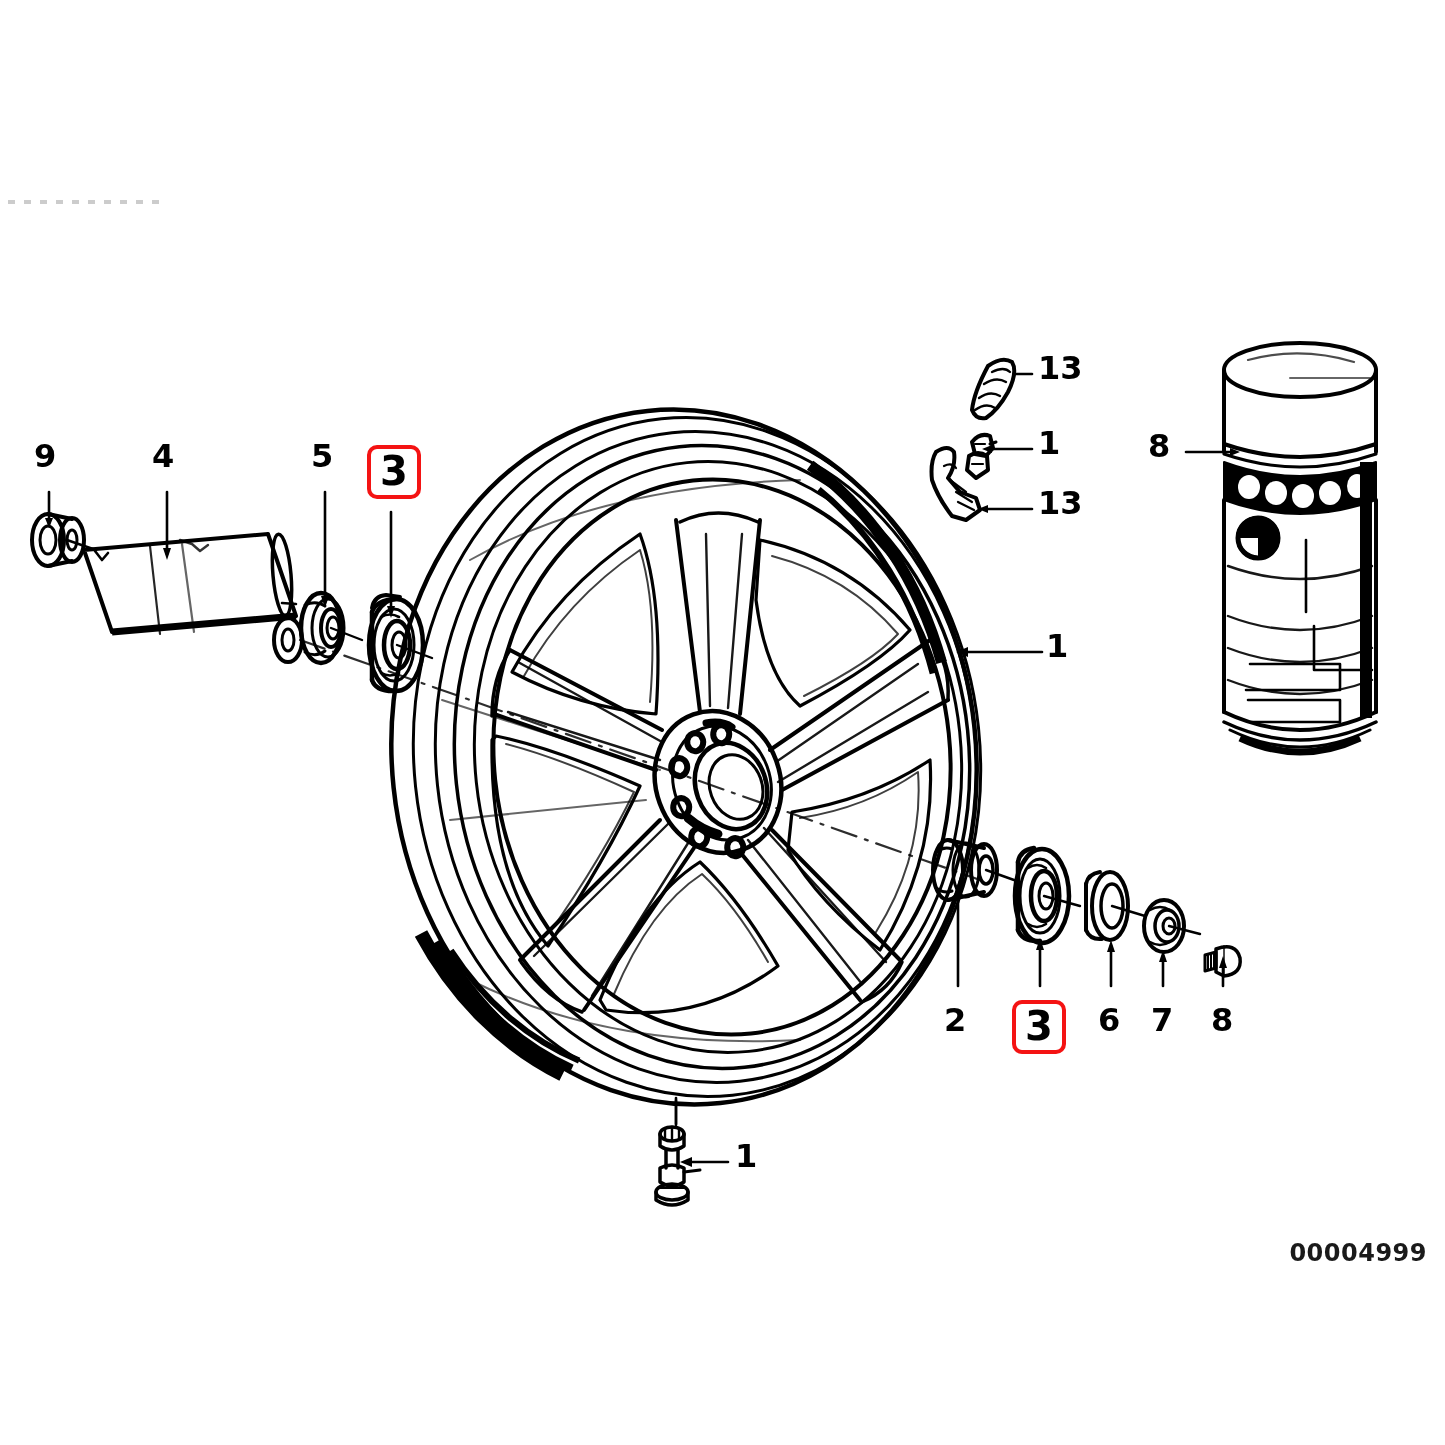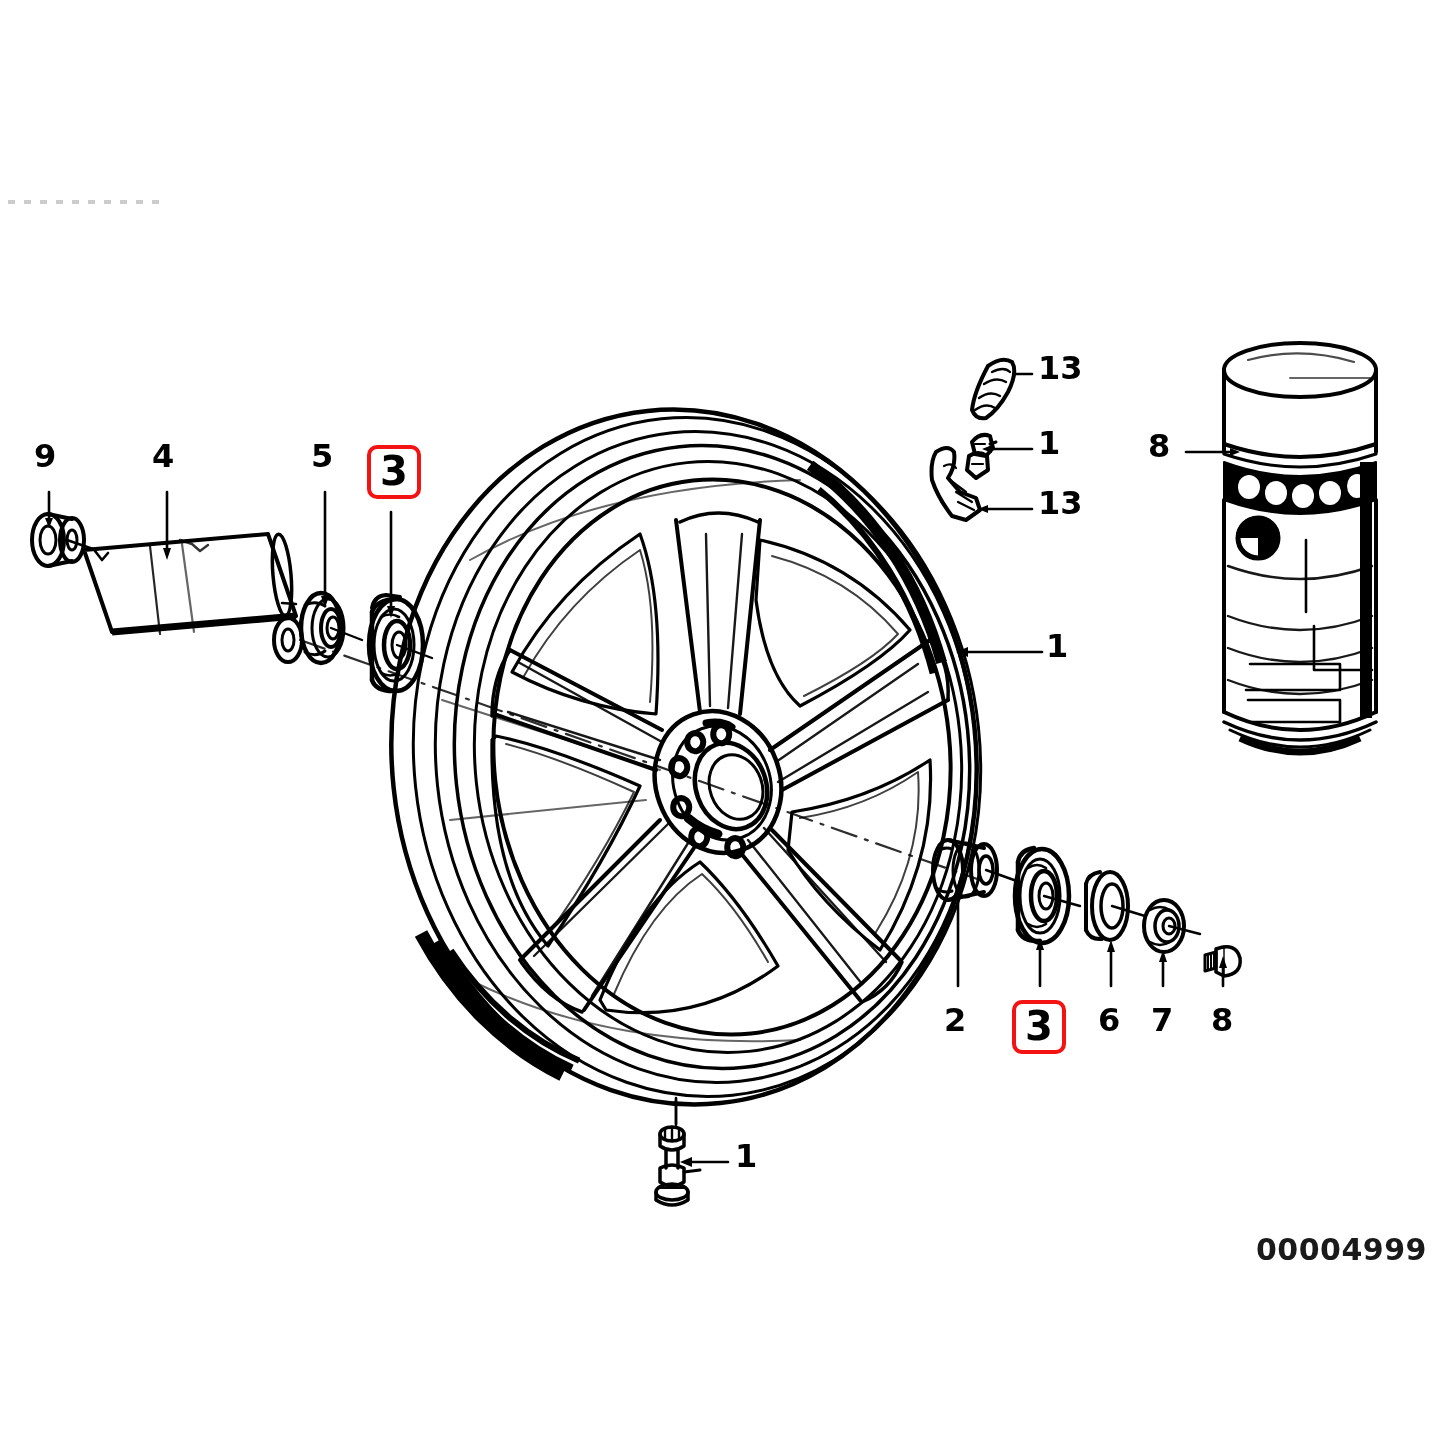--- a/index.html
+++ b/index.html
@@ -43,21 +43,21 @@
   }
   .callout.plain {
     padding: 0;
   }
   #refnum {
     position: absolute;
     right: 18px;
     bottom: 178px;
     font-family: "DejaVu Sans", "Liberation Sans", sans-serif;
     font-weight: bold;
-    font-size: 30px;
+    font-size: 24px;
     letter-spacing: 0.5px;
     color: #1a1a1a;
   }
   #top-artifact {
     position: absolute;
     left: 8px;
     top: 200px;
     width: 160px;
     height: 4px;
     opacity: 0.30;

